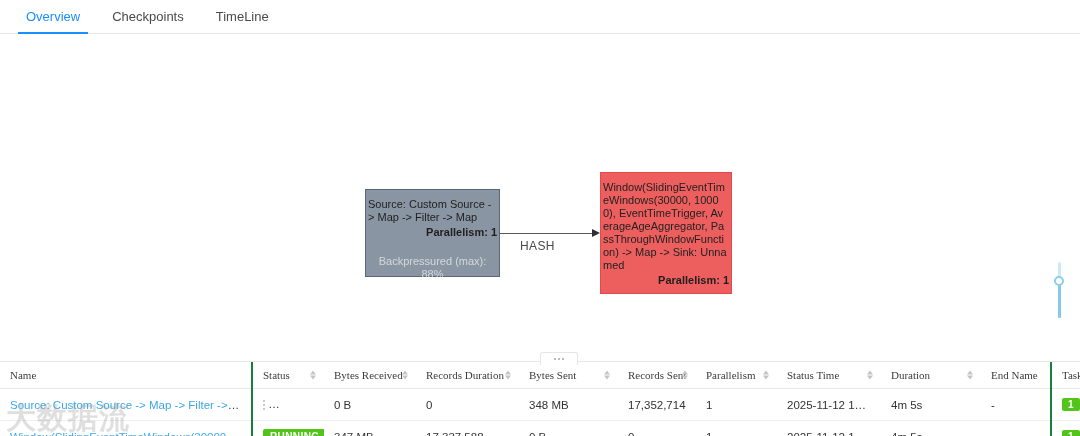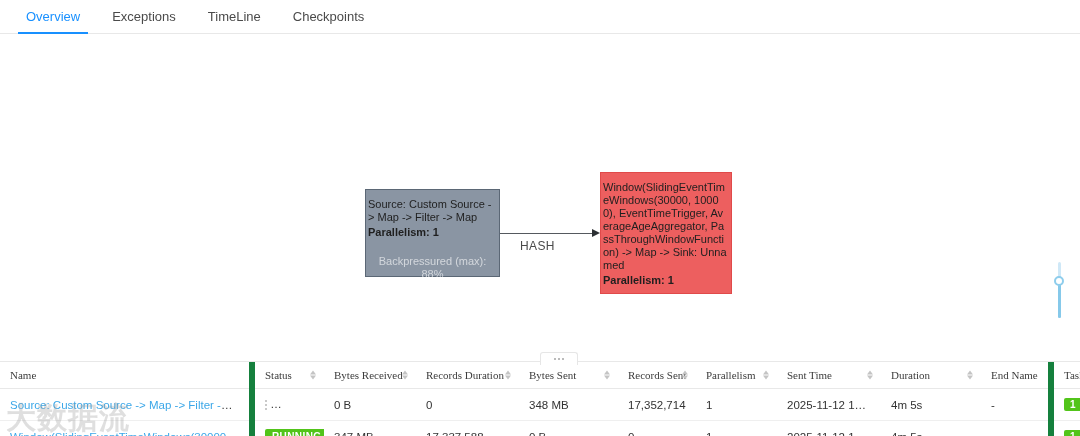--- a/index.html
+++ b/index.html
@@ -81,21 +81,21 @@
     width: 132px;
     height: 122px;
     background: #ed5f5f;
     border: 1px solid #e04a4a;
   }
   .node .title {
     word-break: break-all;
   }
   .node .parallelism {
     font-weight: bold;
-    text-align: left;
+    text-align: right;
     margin-top: 2px;
   }
   .node .metrics {
     text-align: center;
     color: rgba(255,255,255,0.62);
     margin-top: 16px;
     line-height: 13px;
   }
   .node.window .metrics {
     color: rgba(255,255,255,0.72);
@@ -244,21 +244,21 @@
     white-space: nowrap;
     overflow: hidden;
     text-overflow: ellipsis;
   }
   td.name a {
     color: #3ba7e8;
     text-decoration: none;
     cursor: pointer;
   }
   .col-div {
-    border-left: 6px solid #15803d;
+    border-left: 2px solid #15803d;
   }
   .badge-running {
     display: inline-block;
     background: #52c41a;
     color: #ffffff;
     font-size: 10px;
     font-weight: bold;
     letter-spacing: 0.4px;
     padding: 2px 7px;
     border-radius: 2px;
@@ -298,27 +298,24 @@
   }
 </style>
 </head>
 <body>
 
 <div class="tabbar">
   <div class="tab active">
       <span>Overview</span>
     </div>
   <div class="tab">
-      <span>Exceptions</span>
+      <span>Checkpoints</span>
     </div>
   <div class="tab">
       <span>TimeLine</span>
-    </div>
-  <div class="tab">
-      <span>Checkpoints</span>
     </div>
 </div>
 
 <div class="canvas">
 
   <div class="node source">
     <div class="title">Source: Custom Source -&gt; Map -&gt; Filter -&gt; Map</div>
     <div class="parallelism">Parallelism: 1</div>
     <div class="metrics">
       <div>Backpressured (max): 88%</div>
@@ -387,21 +384,21 @@
               <span class="dn"></span>
             </span></th>
         <th class="sortable"><span>Records Sent</span><span class="sorter">
               <span class="up"></span>
               <span class="dn"></span>
             </span></th>
         <th class="sortable"><span>Parallelism</span><span class="sorter">
               <span class="up"></span>
               <span class="dn"></span>
             </span></th>
-        <th class="sortable"><span>Sent Time</span><span class="sorter">
+        <th class="sortable"><span>Status Time</span><span class="sorter">
               <span class="up"></span>
               <span class="dn"></span>
             </span></th>
         <th class="sortable"><span>Duration</span><span class="sorter">
               <span class="up"></span>
               <span class="dn"></span>
             </span></th>
         <th><span>End Name</span></th>
         <th class="col-div"><span>Tasks</span></th>
       </tr>

